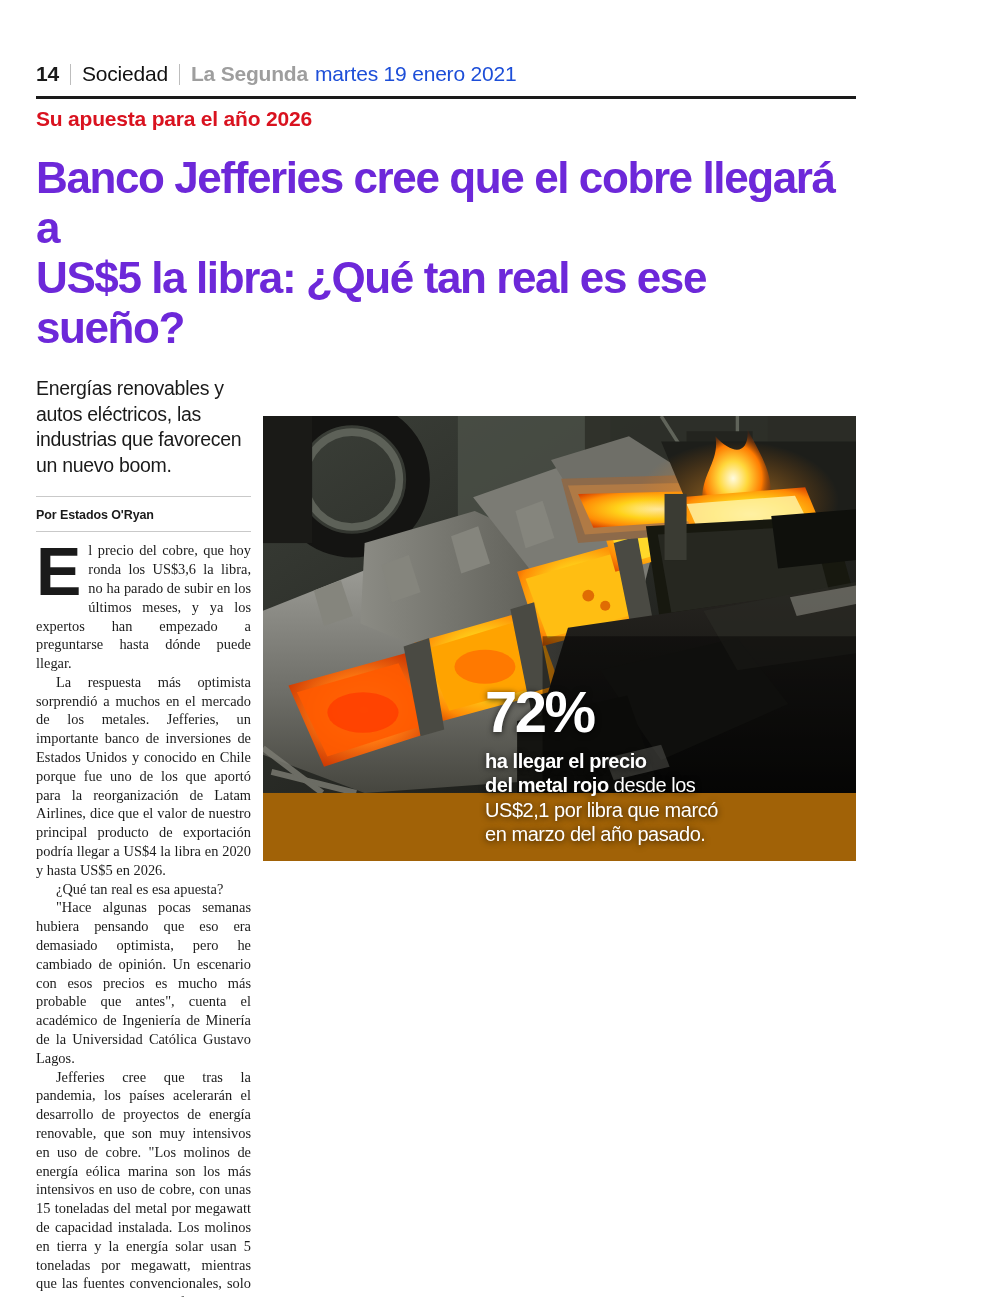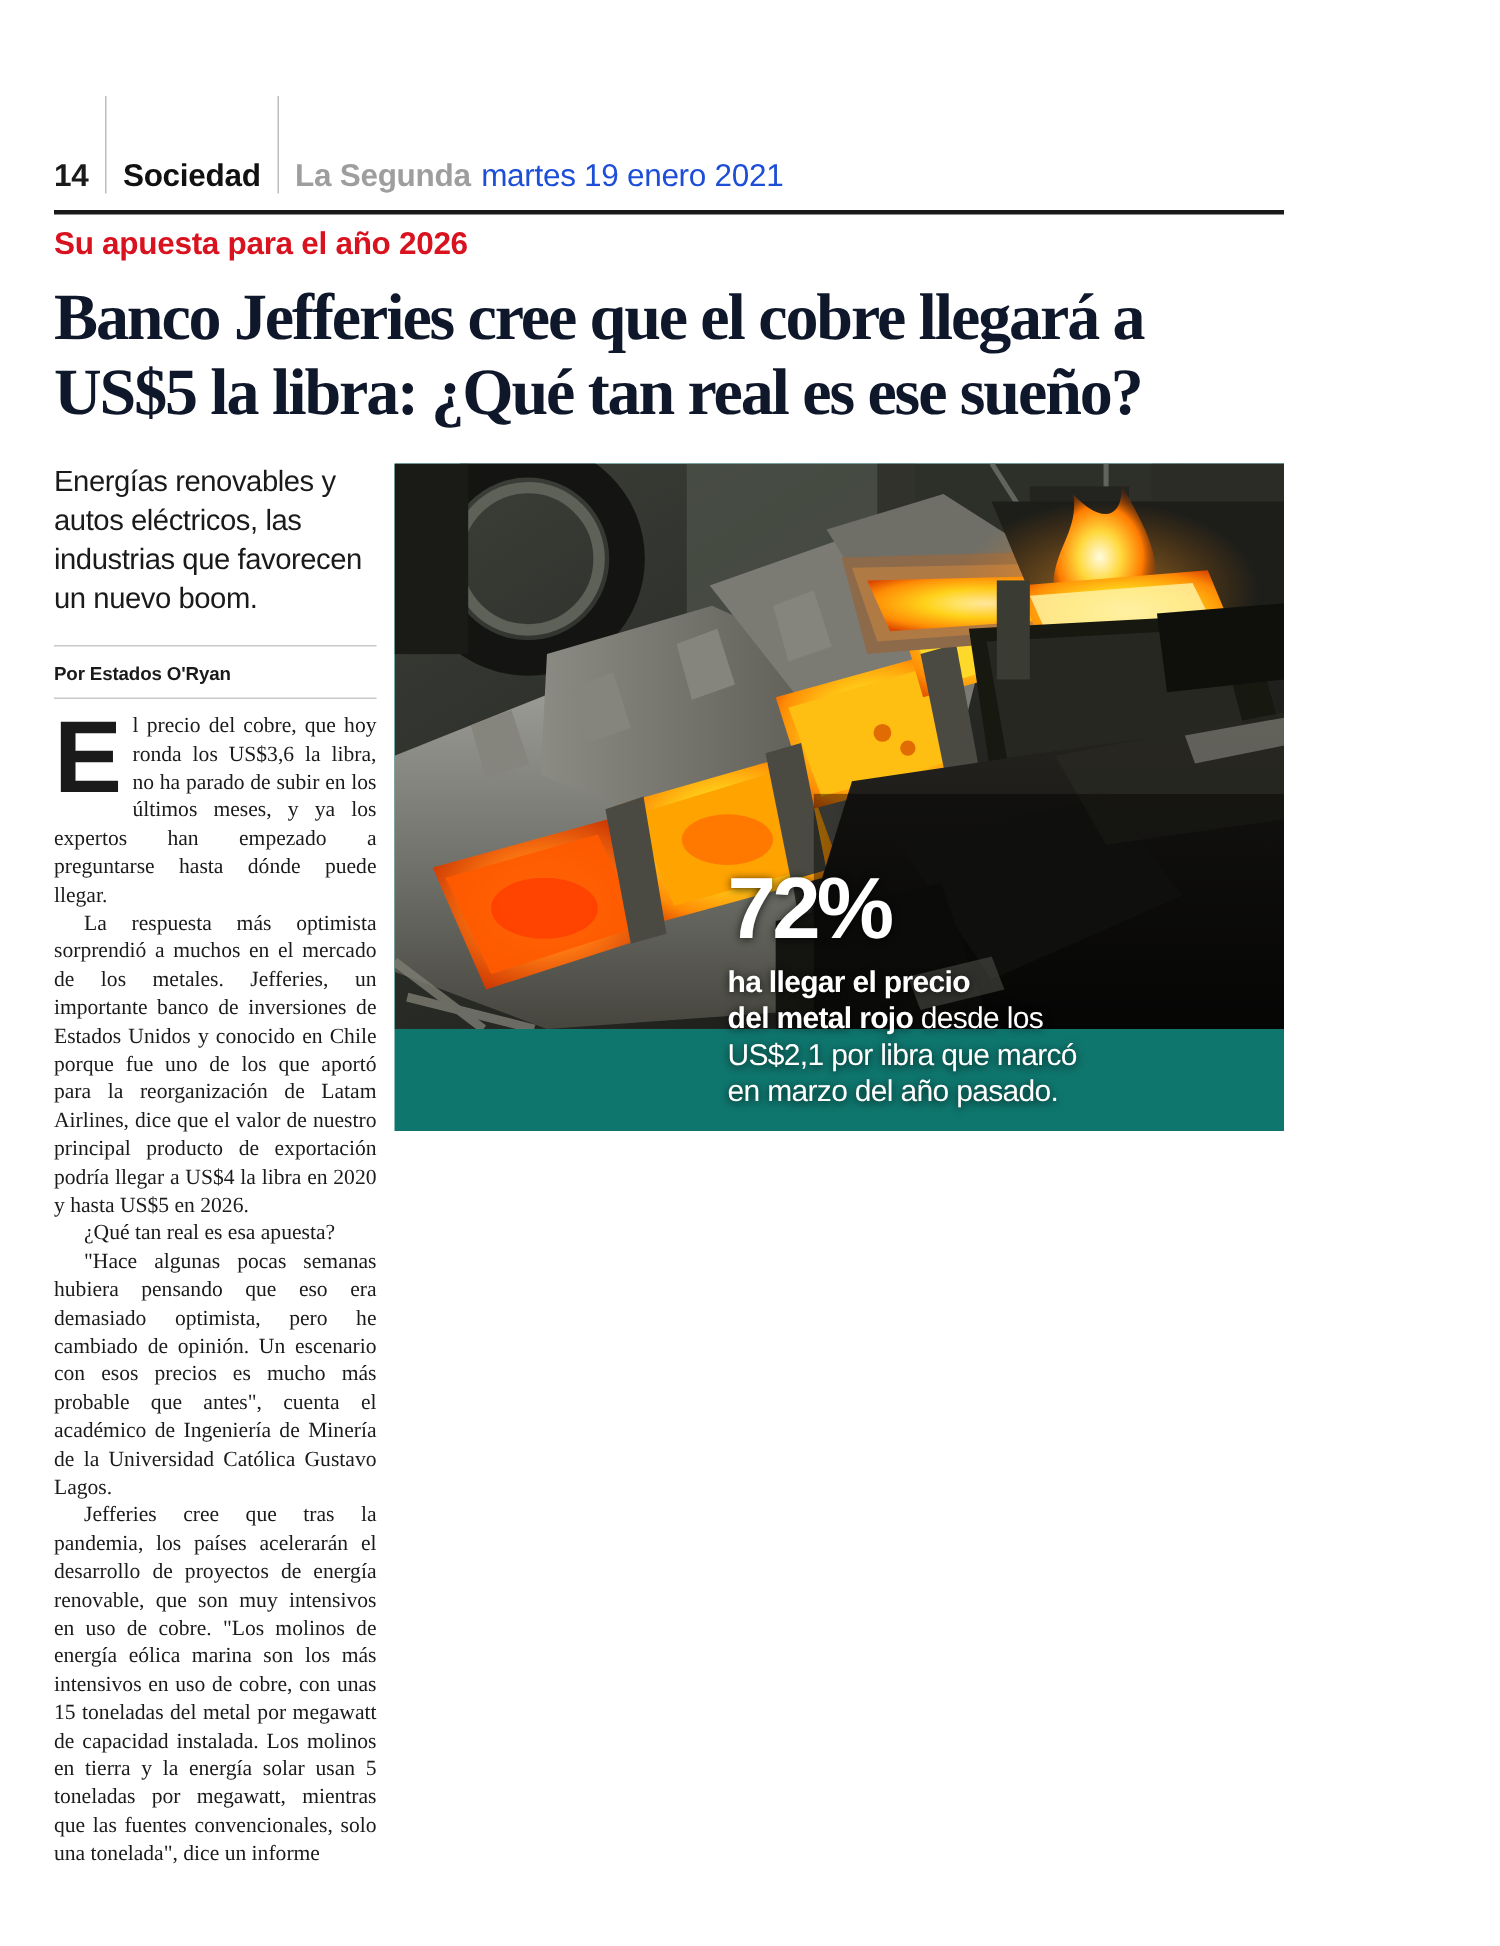--- a/index.html
+++ b/index.html
@@ -37,25 +37,24 @@
     font-size: 21px;
     padding-right: 11px;
   }
   .mh-divider {
     width: 1px;
     align-self: stretch;
     background: #bdbdbd;
     margin: 2px 0 1px 0;
   }
   .mh-section {
-    font-weight: bold;
+    font-weight: normal;
     font-size: 21px;
     padding: 0 11px;
     color: #111;
-    margin-top: 44px;
   }
   .mh-paper {
     font-weight: bold;
     font-size: 21px;
     color: #9e9e9e;
     padding: 0 0 0 11px;
   }
   .mh-date {
     font-size: 21px;
     color: #1d4ed8;
@@ -74,23 +73,22 @@
     font-weight: bold;
     font-size: 21px;
     margin-top: 8px;
     letter-spacing: -0.2px;
   }
   .headline {
     font-size: 44px;
     font-weight: bold;
     line-height: 1.14;
     letter-spacing: -1.4px;
-    margin-top: 12px;
-    color: #0f172a;
-    font-family: Liberation Serif, serif;
+    margin-top: 22px;
+    color: #6d28d9;
   }
 
   
   .main-row {
     display: flex;
     margin-top: 22px;
     gap: 12px;
   }
   .left-rail {
     width: 215px;
@@ -118,21 +116,22 @@
     background: #c9c9c9;
     margin: 9px 0 9px 0;
   }
 
   
   .photo-wrap {
     flex: 1 1 auto;
     position: relative;
     height: 445px;
     overflow: hidden;
-    background: #0f766e;
+    background: #a16207;
+    margin-top: 40px;
   }
   .photo {
     position: absolute;
     inset: 0;
   }
 
   .stat-overlay {
     position: absolute;
     left: 222px;
     bottom: 14px;

